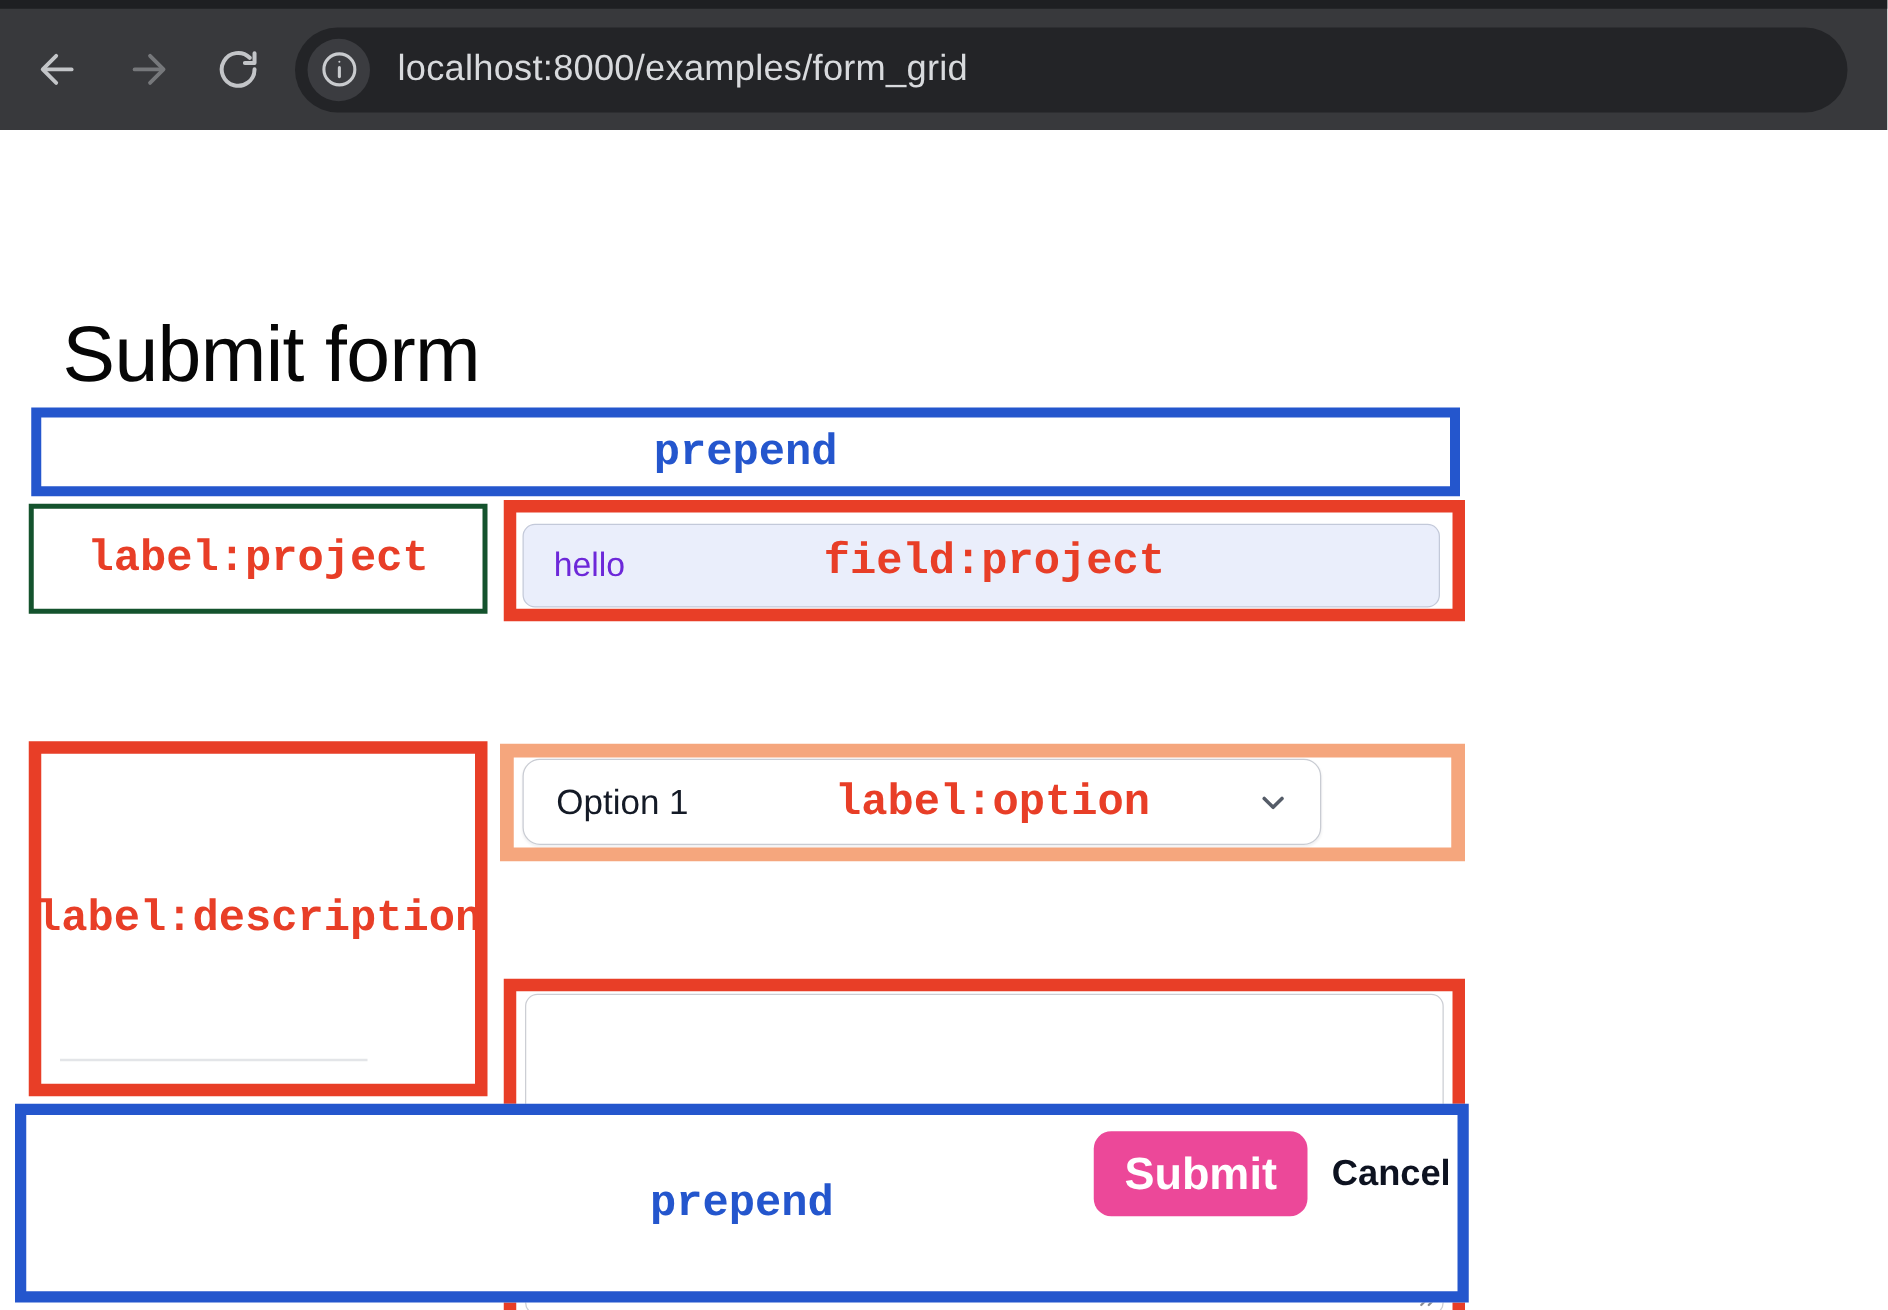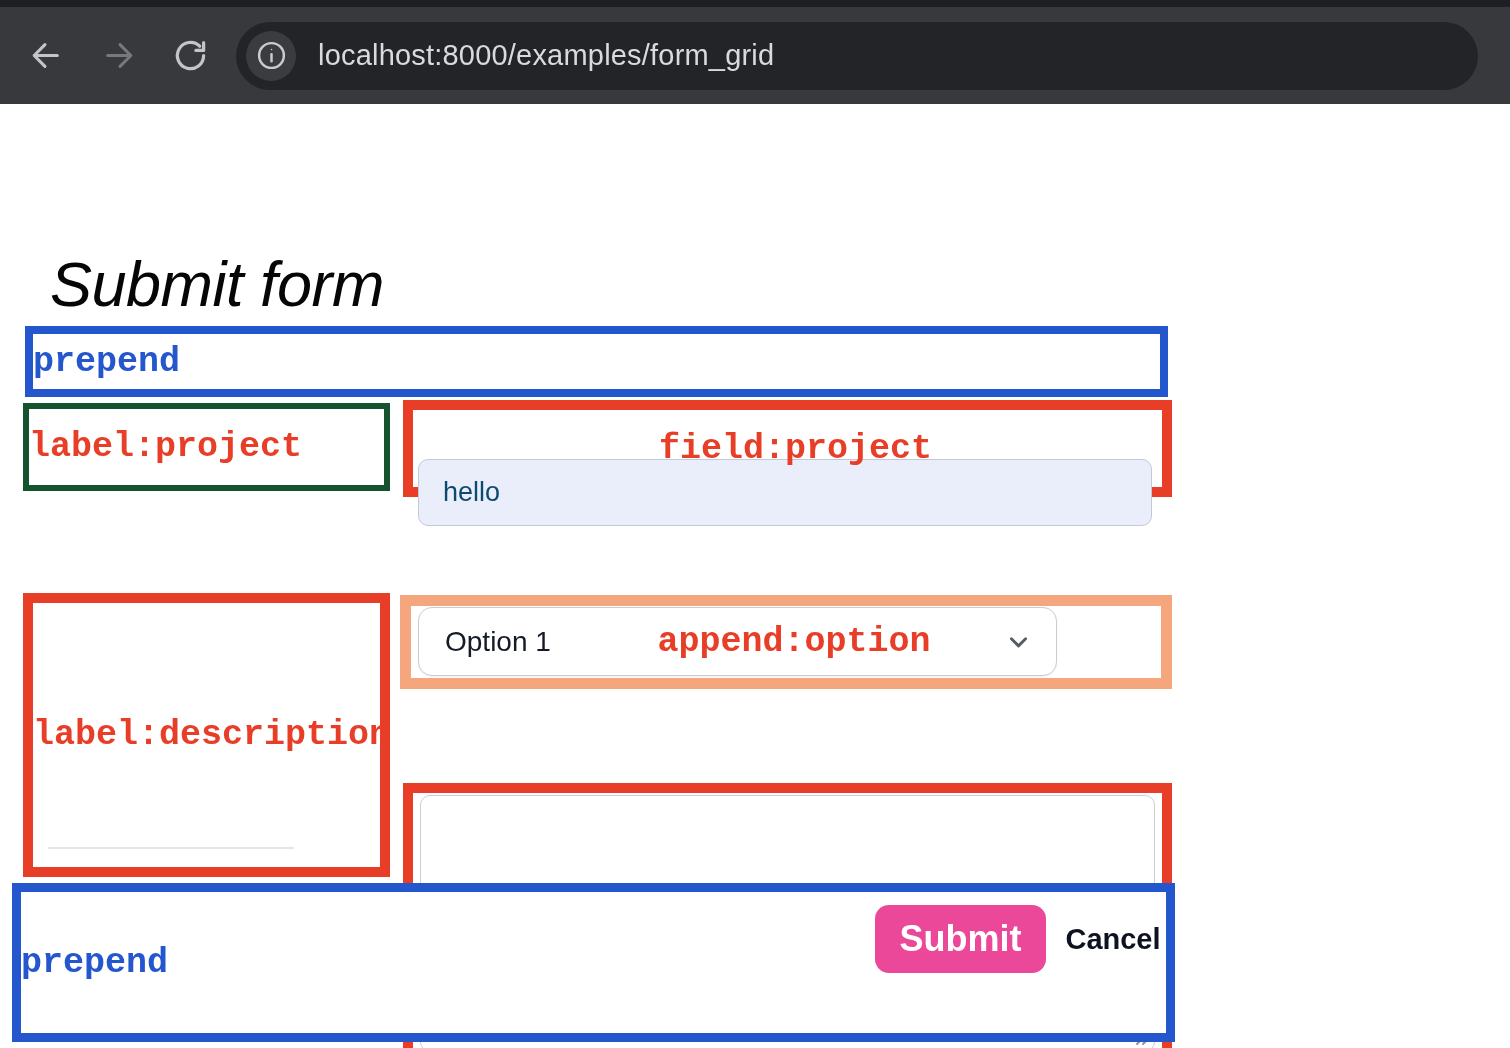--- a/index.html
+++ b/index.html
@@ -17,45 +17,45 @@
   .omnibox { flex:1; height:68px; margin-left:22px; margin-right:32px;
              background:#232427; border-radius:34px; display:flex; align-items:center;
              padding-left:10px; cursor:text; }
   .site-info { width:50px; height:50px; border-radius:50%; background:#3b3c40;
                display:flex; align-items:center; justify-content:center; cursor:pointer; }
   .url { margin-left:22px; font-size:29px; color:#d8dadd; letter-spacing:.2px; white-space:nowrap; }
 
   
   .page { position:relative; width:1510px; height:949px; background:#fff; }
   h1.title { position:absolute; left:50px; top:144px; font-size:63px; font-weight:500;
-             color:#060606; letter-spacing:-.5px; white-space:nowrap;font-style:italic; }
+             color:#060606; letter-spacing:-.5px; white-space:nowrap; }
 
   .obox { position:absolute; background:#fff; }
   .anno { font-family:"Liberation Mono","DejaVu Sans Mono",monospace; font-weight:700;
           font-size:35px; color:#e83e27; white-space:nowrap; }
   .anno.blue { color:#2456cd; }
-  .center-flex { display:flex; align-items:center; justify-content:flex-start; }
+  .center-flex { display:flex; align-items:center; justify-content:center; }
 
   .prepend-box { left:25px;  top:222px; width:1143px; height:71px;  border:8px  solid #2456cd; }
-  .lbl-project { left:23px;  top:299px; width:367px;  height:88px;  border:6px solid #14532d; }
+  .lbl-project { left:23px;  top:299px; width:367px;  height:88px;  border:4px solid #14532d; }
   .fld-project { left:403px; top:296px; width:769px;  height:97px;  border:10px solid #e83e27; }
   .lbl-option  { left:22px;  top:392px; width:373px;  height:95px;  border:12px solid #ec8e80; }
   .fld-option  { left:400px; top:394px; width:772px;  height:94px;  border:11px solid #f5a67d; }
   .lbl-desc    { left:23px;  top:489px; width:367px;  height:284px; border:10px solid #e83e27; }
   .fld-desc    { left:403px; top:488px; width:769px;  height:285px; border:10px solid #e83e27; }
   .append-box  { left:12px;  top:779px; width:1163px; height:159px; border:9px  solid #2456cd; }
 
   .fld { position:relative; }
   .overlay-anno { position:absolute; left:0; right:0; top:50%; transform:translateY(-50%);
                   text-align:center; pointer-events:none;margin-left:16px; }
 
   .text-input { position:absolute; left:5px; top:9px; width:734px; height:67px;
                 background:#eaeefb; border:1px solid #c3c9d9; border-radius:10px;
-                font-family:"Liberation Sans",sans-serif; font-size:27px; color:#0c4a6e;
-                padding-left:24px; outline:none;margin-top:40px; }
+                font-family:"Liberation Sans",sans-serif; font-size:27px; color:#6d28d9;
+                padding-left:24px; outline:none; }
   .select { position:absolute; left:7px; top:1px; width:639px; height:69px;
             background:#fff; border:1.5px solid #c9ccd3; border-radius:14px;
             box-shadow:0 1px 2px rgba(16,24,40,.06);
             display:flex; align-items:center; padding-left:26px; cursor:pointer; }
   .select .sel-text { font-size:28px; color:#141a26; }
   .select .chev { position:absolute; right:22px; top:50%; transform:translateY(-50%); display:flex; }
   .textarea-wrap { position:absolute; left:7px; top:2px; width:735px; height:257px; }
   .textarea { width:100%; height:100%; resize:none; border:1.5px solid #ccced4;
               border-radius:10px; outline:none; font-family:"Liberation Sans",sans-serif;
               font-size:27px; padding:14px 20px; color:#14161b; }
@@ -134,21 +134,21 @@
 
     <div class="obox fld-option fld">
       <div class="select">
         <span class="sel-text">Option 1</span>
         <span class="chev">
           <svg width="31" height="31" viewBox="0 0 24 24" fill="none" stroke="#555c68" stroke-width="2.2" stroke-linecap="round" stroke-linejoin="round">
               <path d="M6.5 9.5l5.5 5.5 5.5-5.5"></path>
             </svg>
         </span>
       </div>
-      <span class="overlay-anno anno">append:option</span>
+      <span class="overlay-anno anno">label:option</span>
     </div>
 
     <div class="obox lbl-desc center-flex">
       <span class="anno">label:description</span>
       <span class="divider-line"></span>
     </div>
     <div class="obox fld-desc fld">
       <div class="textarea-wrap">
         <textarea class="textarea" style=""></textarea>
         <span class="resize-handle">

